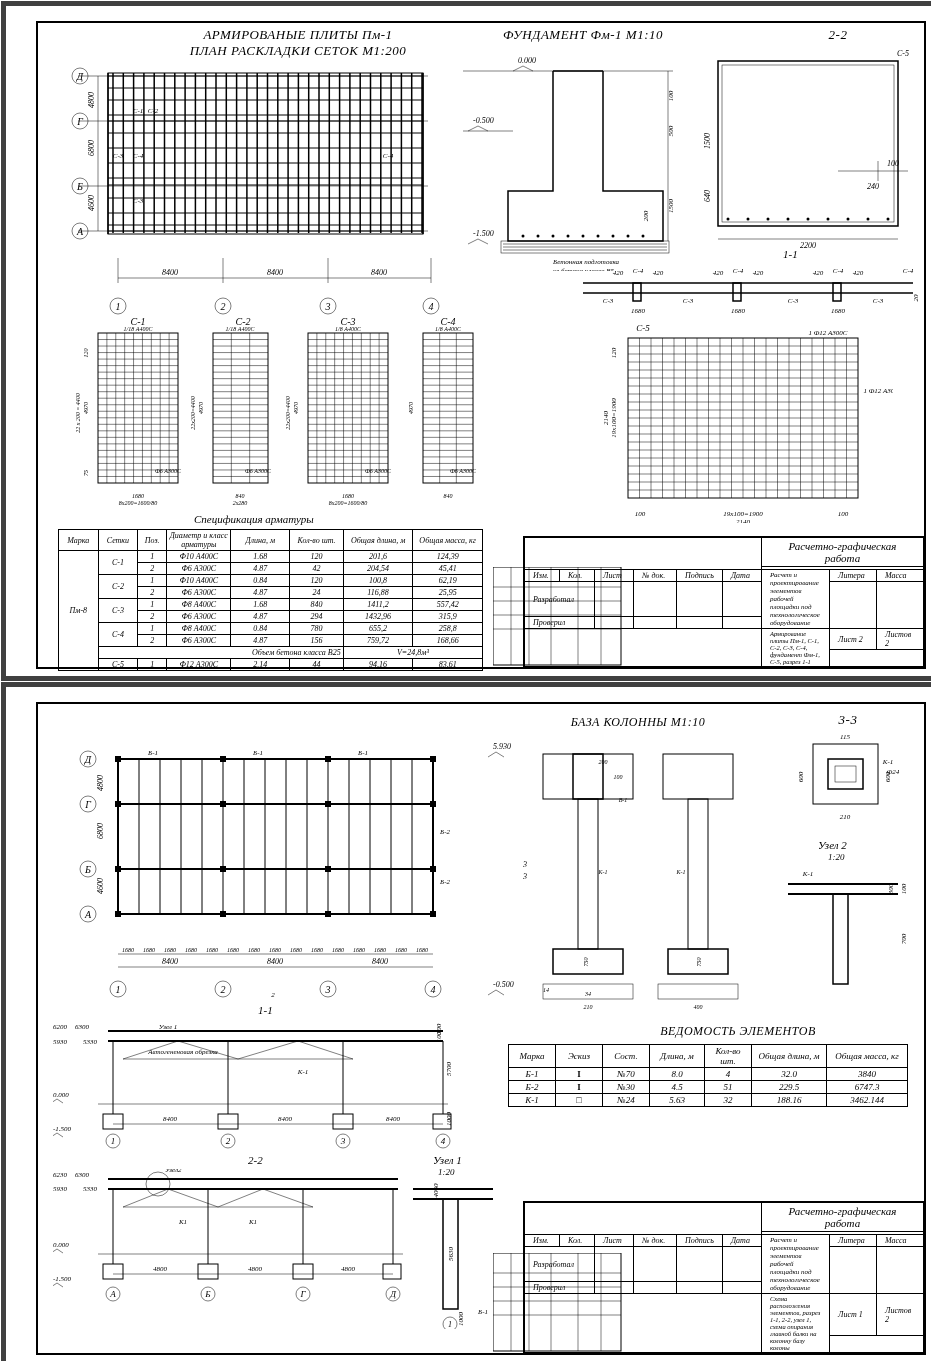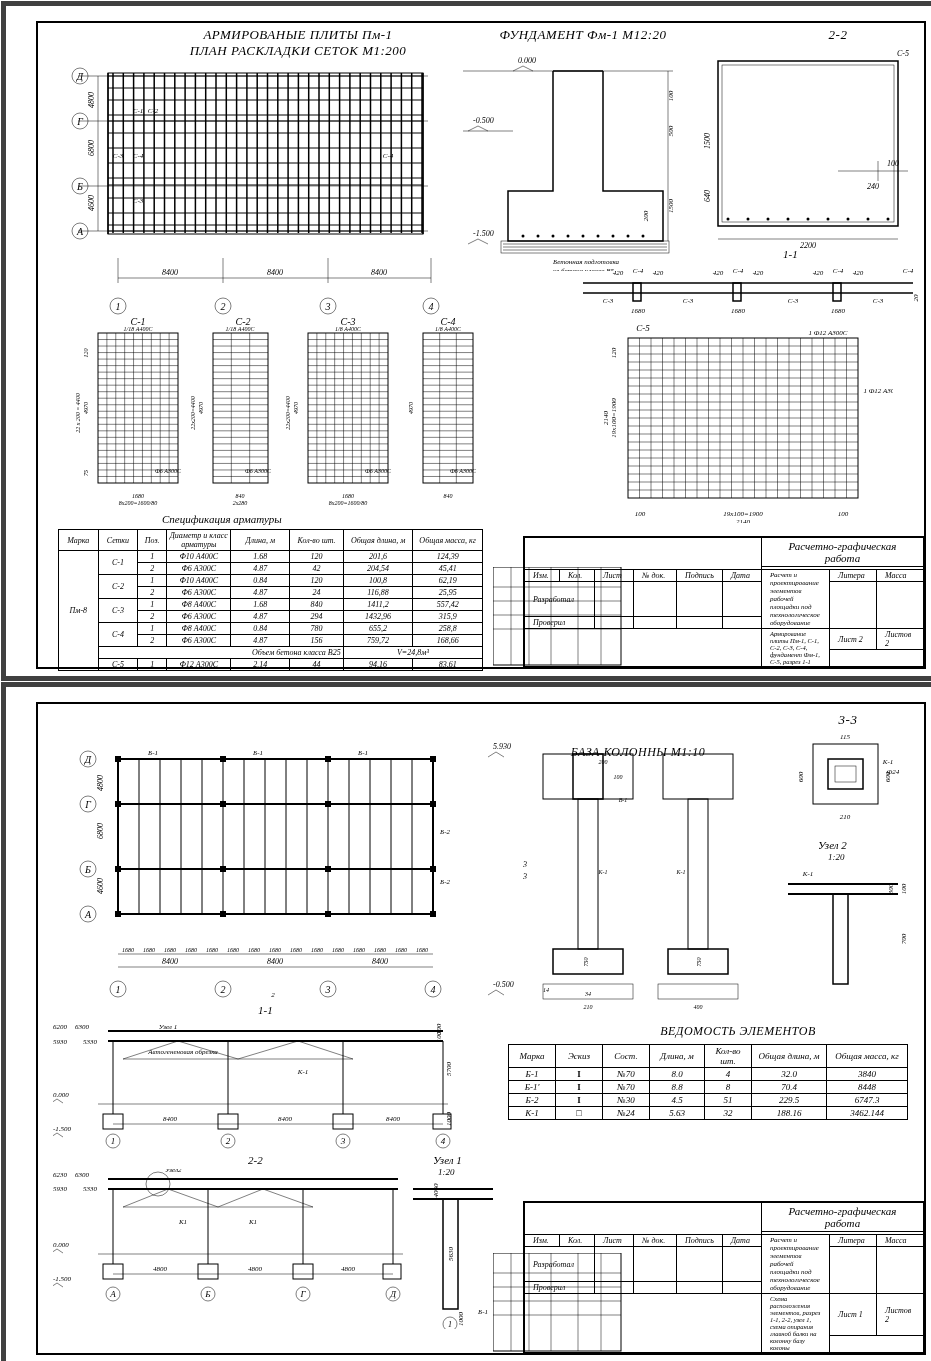--- a/index.html
+++ b/index.html
@@ -23,21 +23,21 @@
   .tb-title{font-size:11px;text-align:center;}
 </style>
 </head>
 <body>
 
 <div class="page page1">
  <div class="inner">
 
   <div class="hdr" style="position:absolute;left:120px;top:4px;width:280px;">АРМИРОВАНЫЕ ПЛИТЫ Пм-1</div>
   <div class="hdr" style="position:absolute;left:120px;top:20px;width:280px;">ПЛАН РАСКЛАДКИ СЕТОК  М1:200</div>
-  <div class="hdr" style="position:absolute;left:430px;top:4px;width:230px;">ФУНДАМЕНТ Фм-1 М12:20</div>
+  <div class="hdr" style="position:absolute;left:430px;top:4px;width:230px;">ФУНДАМЕНТ Фм-1 М1:10</div>
   <div class="hdr" style="position:absolute;left:770px;top:4px;width:60px;">2-2</div>
 
   <svg style="left:20px;top:35px;" width="390" height="260">
     <g transform="translate(50,18)">
 
       <line class="thin" x1="-30" y1="0" x2="320" y2="0"></line>
       <line class="thin" x1="-30" y1="45" x2="320" y2="45"></line>
       <line class="thin" x1="-30" y1="110" x2="320" y2="110"></line>
       <line class="thin" x1="-30" y1="155" x2="320" y2="155"></line>
 
@@ -498,21 +498,21 @@
         <text x="115" y="186">2140</text>
         <text x="-12" y="80" transform="rotate(-90 -12 80)">19x100=1900</text>
         <text x="-20" y="80" transform="rotate(-90 -20 80)">2140</text>
         <text x="-12" y="15" transform="rotate(-90 -12 15)">120</text>
         <text x="200" y="-3">1 Ф12 А300C</text>
         <text x="255" y="55">1 Ф12 А300C</text>
       </g>
     </g>
   </svg>
 
-  <div class="subhdr" style="position:absolute;left:124px;top:490px;font-size:11px;">Спецификация арматуры</div>
+  <div class="subhdr" style="position:absolute;left:156px;top:490px;font-size:11px;">Спецификация арматуры</div>
   <table class="spec" style="left:20px;top:506px;width:425px;">
     <tbody>
           <tr>
       <th style="width:32px">Марка</th>
       <th style="width:32px">Сетки</th>
       <th style="width:22px">Поз.</th>
       <th style="width:55px">Диаметр и класс арматуры</th>
       <th style="width:50px">Длина, м</th>
       <th style="width:45px">Кол-во шт.</th>
       <th style="width:60px">Общая длина, м</th>
@@ -669,21 +669,21 @@
           <line x1="108" y1="0" x2="108" y2="98"></line>
     </g>
   </svg>
 
  </div>
 </div>
 
 <div class="page page2">
  <div class="inner">
 
-  <div class="hdr" style="position:absolute;left:430px;top:11px;width:340px;font-size:12px;margin-top:30px;">БАЗА КОЛОННЫ М1:10</div>
+  <div class="hdr" style="position:absolute;left:430px;top:11px;width:340px;font-size:12px;">БАЗА КОЛОННЫ М1:10</div>
   <div class="hdr" style="position:absolute;left:790px;top:8px;width:40px;">3-3</div>
 
   <svg style="left:25px;top:35px;" width="400" height="260">
     <g transform="translate(55,20)">
 
       <rect class="vthick" x="0" y="0" width="315" height="155"></rect>
 
       <line class="vthick" x1="0" y1="45" x2="315" y2="45"></line>
       <line class="vthick" x1="0" y1="110" x2="315" y2="110"></line>
 
@@ -1011,29 +1011,20 @@
     </tbody>
         <tbody id="vedBody">
           <tr>
             <td>Б-1</td>
             <td style="font-family: serif; font-style: normal; font-weight: bold;">I</td>
             <td>№70</td>
             <td>8.0</td>
             <td>4</td>
             <td>32.0</td>
             <td>3840</td>
-          </tr>
-          <tr>
-            <td>Б-1'</td>
-            <td style="font-family: serif; font-style: normal; font-weight: bold;">I</td>
-            <td>№70</td>
-            <td>8.8</td>
-            <td>8</td>
-            <td>70.4</td>
-            <td>8448</td>
           </tr>
           <tr>
             <td>Б-2</td>
             <td style="font-family: serif; font-style: normal; font-weight: bold;">I</td>
             <td>№30</td>
             <td>4.5</td>
             <td>51</td>
             <td>229.5</td>
             <td>6747.3</td>
           </tr>

